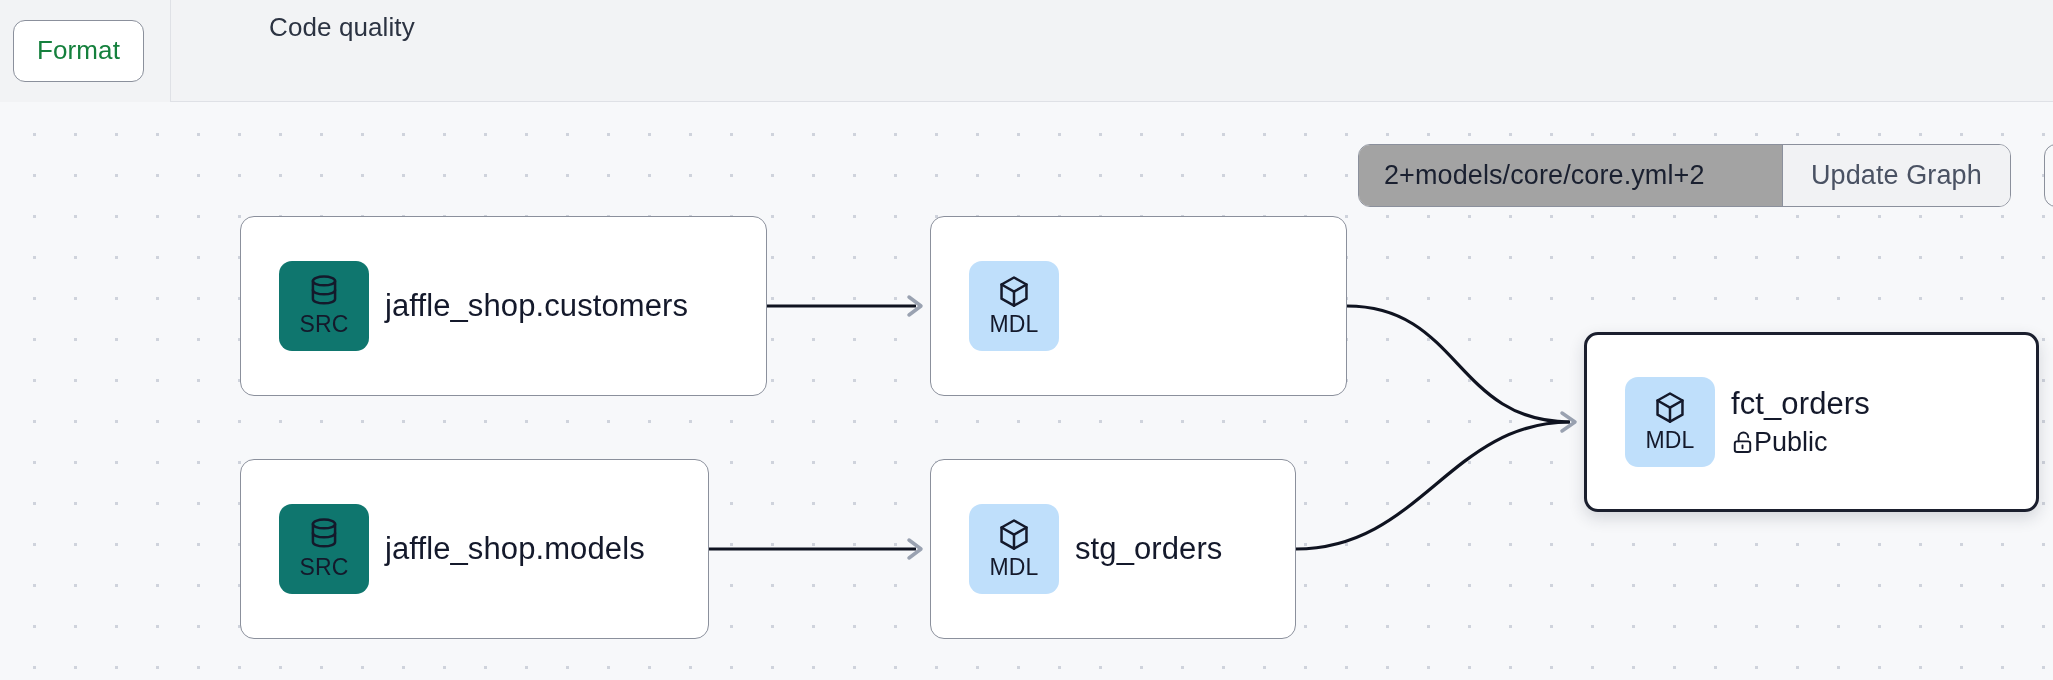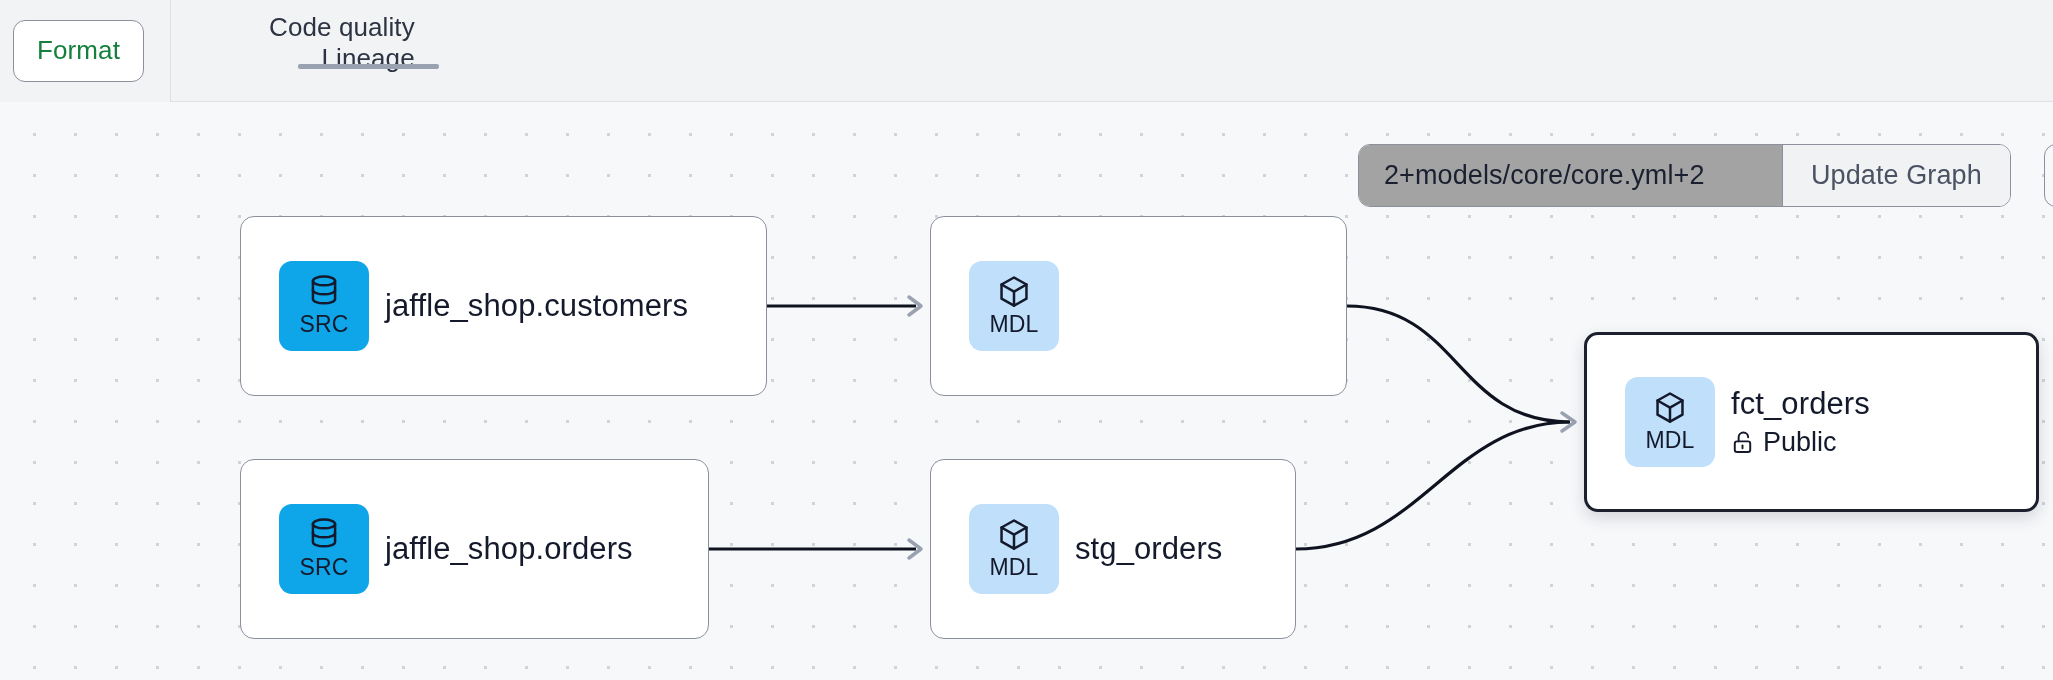--- a/index.html
+++ b/index.html
@@ -130,21 +130,21 @@
     width: 90px;
     height: 90px;
     border-radius: 13px;
     display: flex;
     flex-direction: column;
     align-items: center;
     justify-content: center;
     flex: 0 0 auto;
   }
 
-  .badge.src { background: #0ea5e9; text-align: center; }
+  .badge.src { background: #0f766e; text-align: center; }
   .badge.mdl { background: #bfdffb; }
 
   .badge svg { display: block; }
 
   .badge-label {
     font-size: 23px;
     color: #14192b;
     margin-top: 1px;
     letter-spacing: 0.2px;
   }
@@ -160,21 +160,20 @@
     font-size: 31px;
     color: #14192b;
     line-height: 1.15;
     letter-spacing: 0.1px;
     white-space: nowrap;
   }
 
   .node-meta {
     display: flex;
     align-items: center;
-    gap: 9px;
     margin-top: 5px;
     font-size: 27px;
     color: #14192b;
     white-space: nowrap;
   }
 
   .node-meta svg { display: block; flex: 0 0 auto; }
 
   
   .graph-toolbar {
@@ -231,21 +230,20 @@
 <div id="app">
 
   <div class="header">
 
     <div class="format-zone">
       <div class="format-button">Format</div>
     </div>
 
     <div class="tabs">
       <div class="tab">Code quality</div>
-      <div class="tab active">Lineage</div>
     </div>
 
   </div>
 
   <div class="canvas">
 
     <svg class="edges-svg" viewBox="0 0 2053 578" xmlns="http://www.w3.org/2000/svg">
 
       <path d="M 767 204 L 916 204" stroke="#0f1320" stroke-width="3" fill="none"></path>
       <polyline points="909,195 921,204 909,213" stroke="#9aa2b1" stroke-width="3.5" fill="none" stroke-linecap="round" stroke-linejoin="round"></polyline>
@@ -294,21 +292,21 @@
         <span>
           <svg width="34" height="36" viewBox="0 0 24 26" fill="none" stroke="#14192b" stroke-width="1.8" stroke-linecap="round" stroke-linejoin="round">
             <ellipse cx="12" cy="5" rx="8" ry="3.2"></ellipse>
             <path d="M4 5 v13 c0 1.8 3.6 3.2 8 3.2 s8 -1.4 8 -3.2 V5"></path>
             <path d="M4 11.5 c0 1.8 3.6 3.2 8 3.2 s8 -1.4 8 -3.2"></path>
           </svg>
         </span>
         <span class="badge-label">SRC</span>
       </div>
       <div class="node-text">
-        <div class="node-title">jaffle_shop.orders</div>
+        <div class="node-title">jaffle_shop.models</div>
       </div>
     </div>
 
     <div class="node" style="left:930px; top:357px; width:366px; height:180px;">
       <div class="badge mdl">
         <span>
           <svg width="34" height="36" viewBox="0 0 24 26" fill="none" stroke="#14192b" stroke-width="1.8" stroke-linecap="round" stroke-linejoin="round">
             <path d="M12 2.5 L21 7.6 L12 12.7 L3 7.6 Z"></path>
             <path d="M3 7.6 V17.8 L12 22.9 V12.7"></path>
             <path d="M21 7.6 V17.8 L12 22.9"></path>

